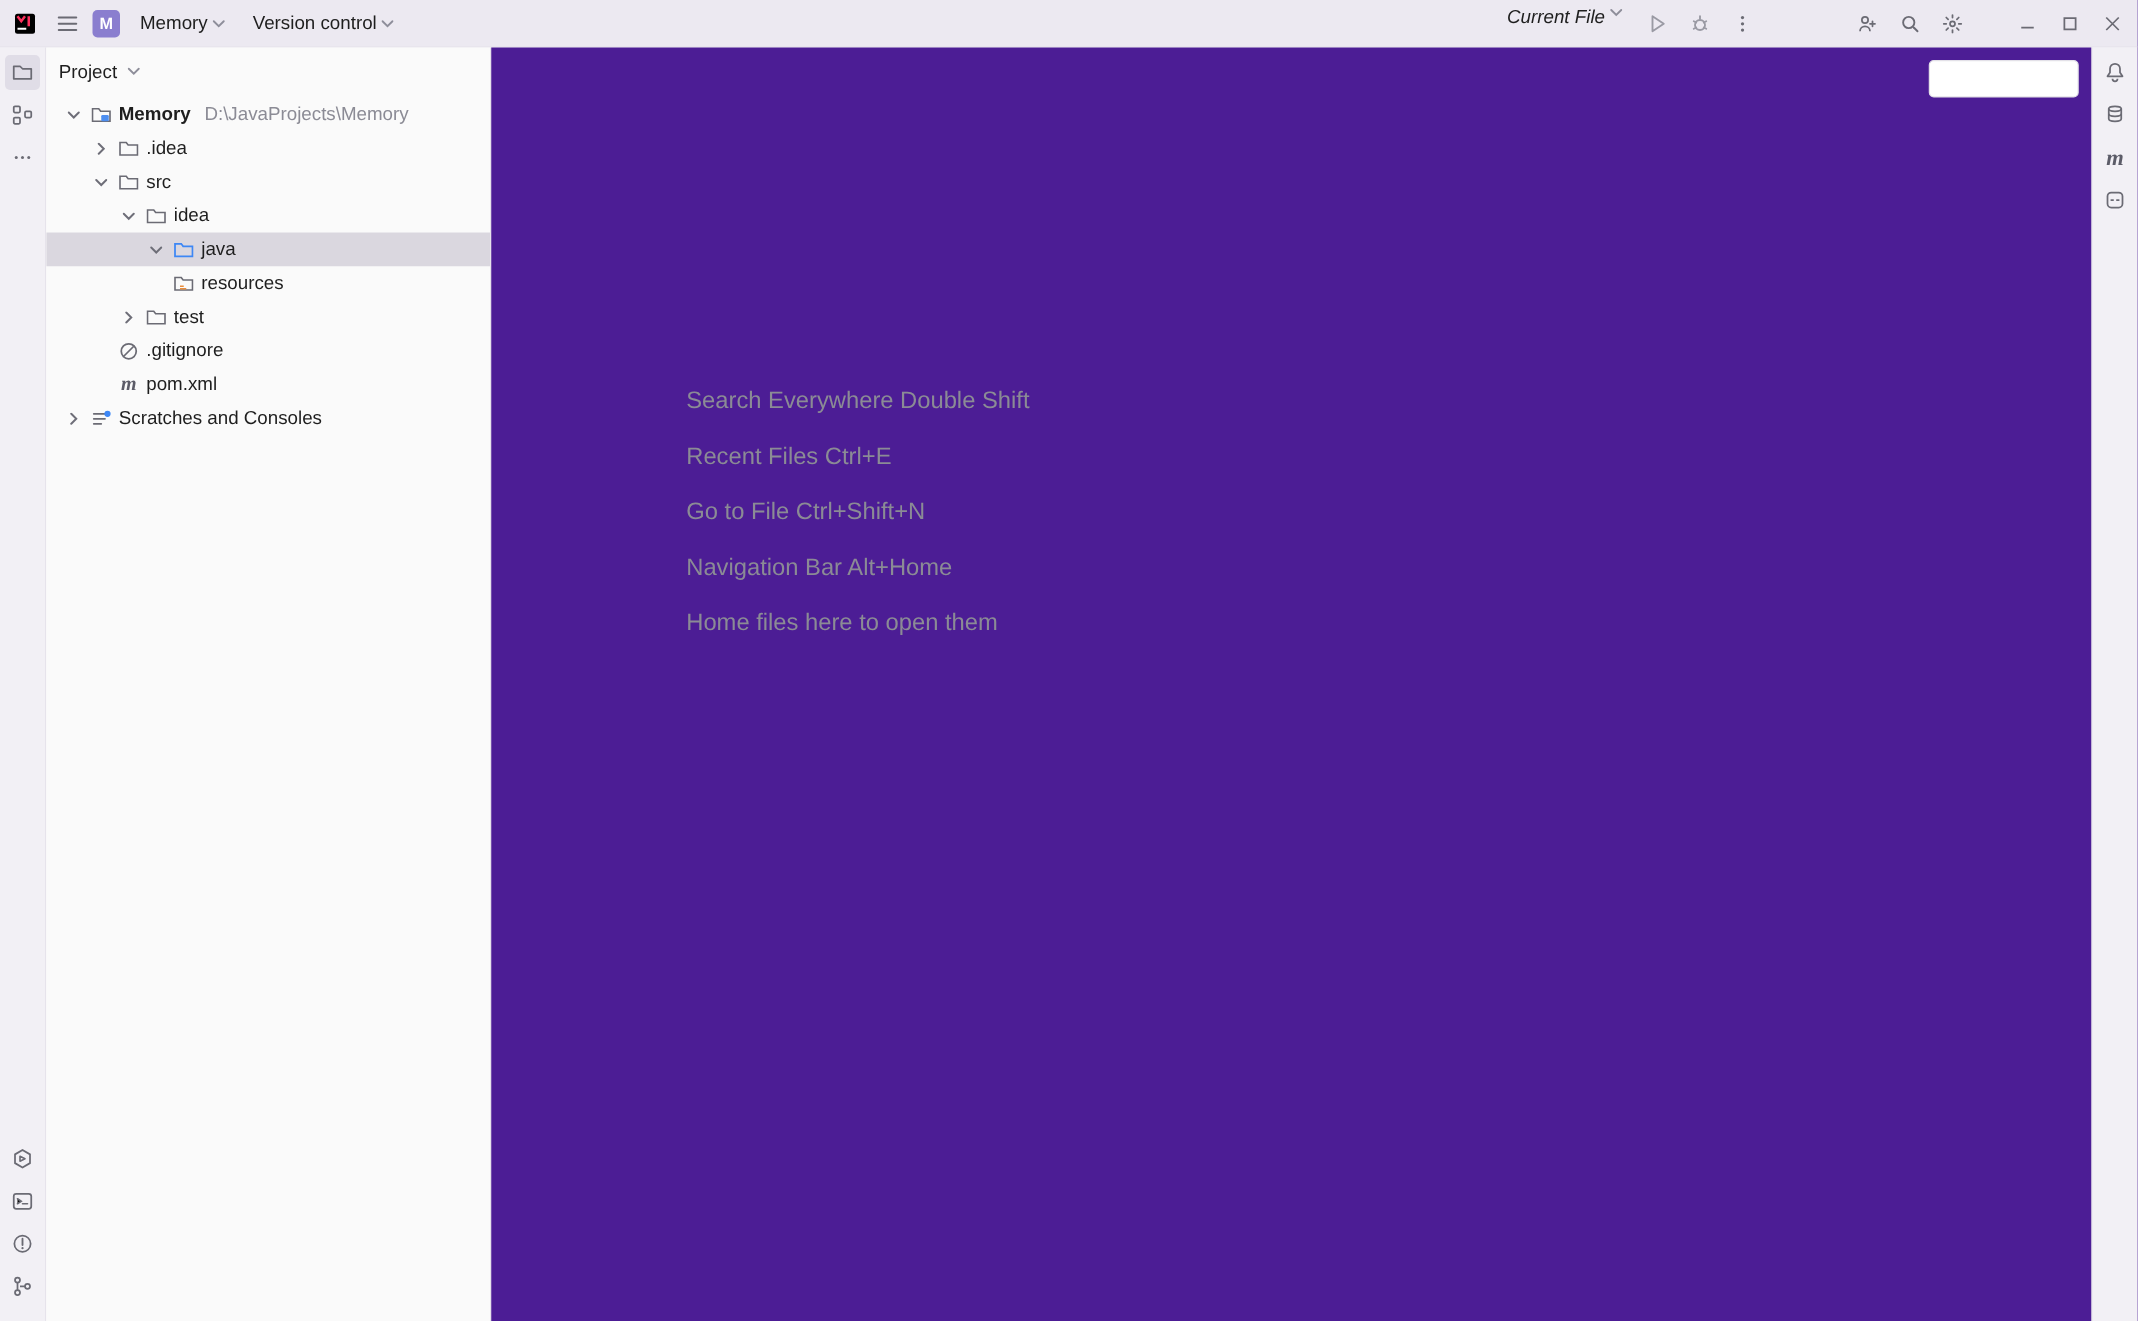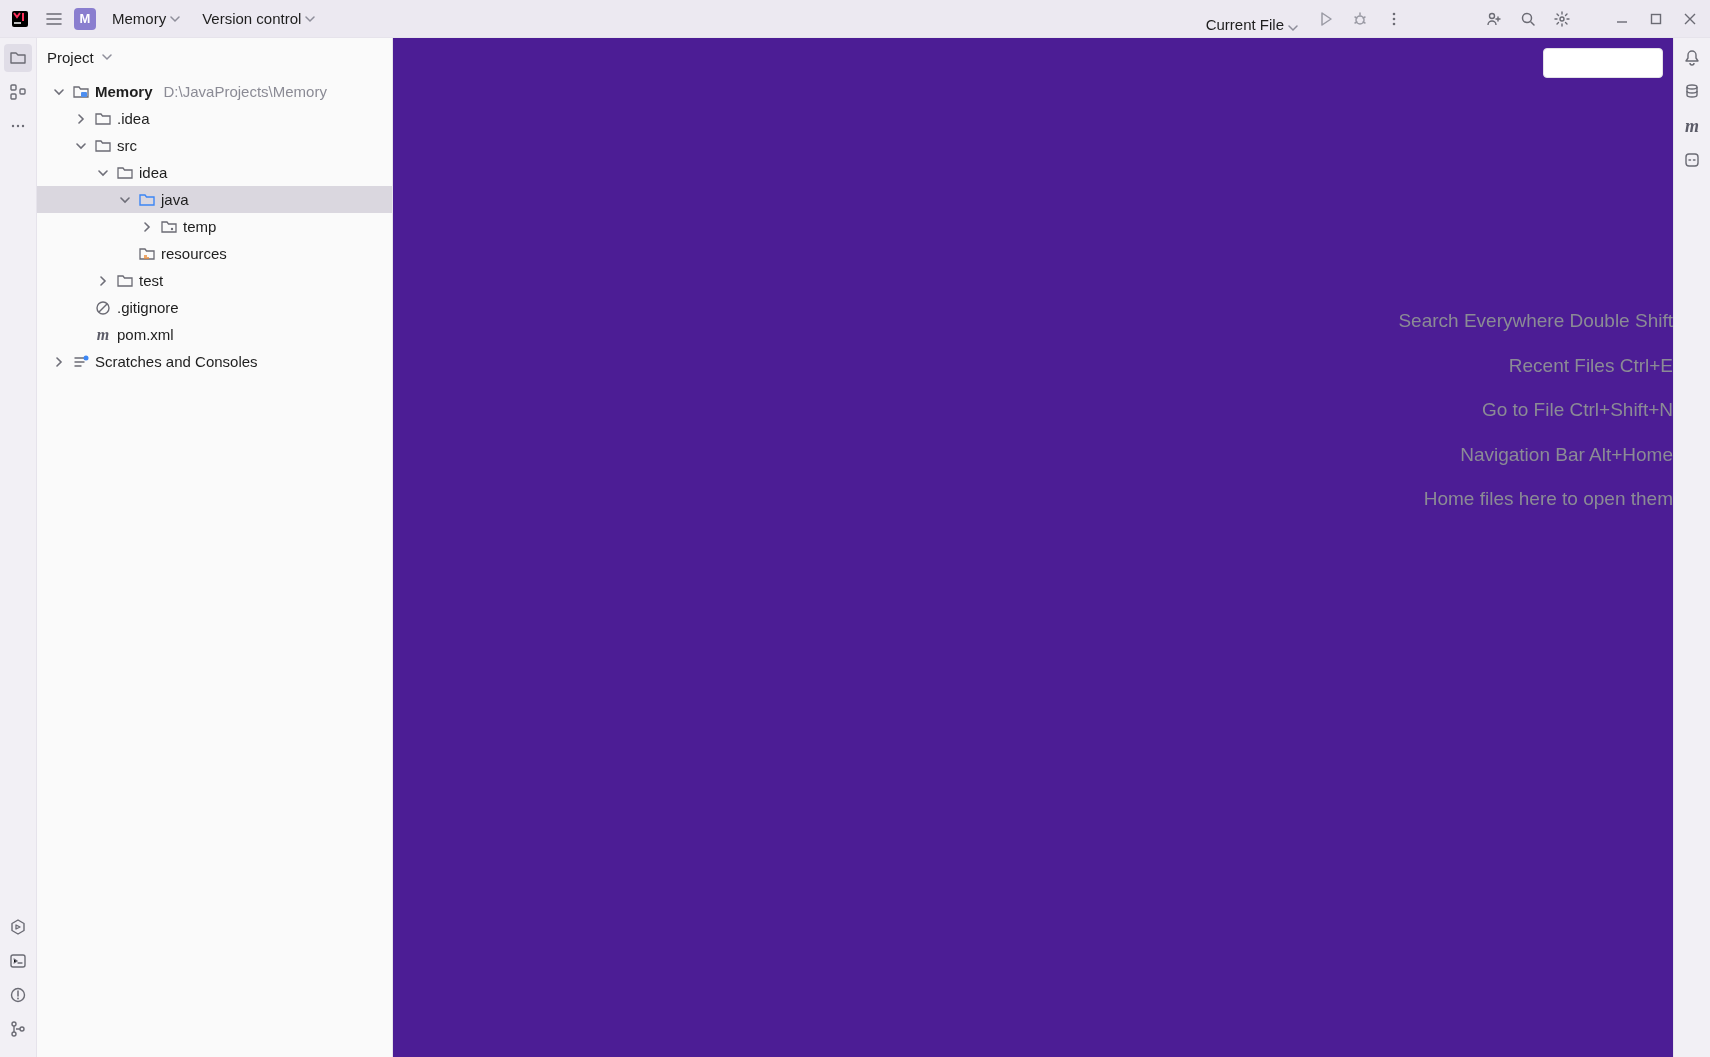--- a/index.html
+++ b/index.html
@@ -45,35 +45,35 @@
     gap: 4px;
     padding: 0 8px;
     height: 28px;
     color: #1e1e1e;
     border-radius: 4px;
     cursor: pointer;
     font-size: 15px;
   }
   .chev { color: #8e8e9a; }
   .run-combo {
-    display: flex; align-items: flex-end;
+    display: flex; align-items: flex-start;
     height: 28px; padding: 0 8px;
     border-radius: 4px;
     gap: 4px;
     color: #1e1e1e;
     font-size: 15px;
     cursor: pointer;
+    font-style: italic;
   }
   .dim { color: #9a9aa4; }
   
   .main {
     flex: 1;
     display: flex;
     min-height: 0;
-    text-align: right;
   }
   
   .left-strip {
     width: 37px;
     background: #f2f0f5;
     border-right: 1px solid #e6e3eb;
     display: flex; flex-direction: column;
     align-items: center;
     padding-top: 6px;
     gap: 6px;
@@ -407,34 +407,20 @@
             </svg>
         </div>
         <div class="tree-icon">
           <svg width="16" height="16" viewBox="0 0 16 16">
               <path d="M1 3h5l1.5 2H15v8H1z" fill="none" stroke="#3d87f5" stroke-width="1.4"></path>
             </svg>
         </div>
         <span class="tree-label">java</span>
       </div>
 
-      <div class="tree-row" style="padding-left:102px">
-        <div class="tree-toggle">
-          <svg width="10" height="10" viewBox="0 0 10 10">
-              <path d="M3 1l4 4-4 4" stroke="#6e6e78" stroke-width="1.6" fill="none" stroke-linecap="round"></path>
-            </svg>
-        </div>
-        <div class="tree-icon">
-          <svg width="16" height="16" viewBox="0 0 16 16">
-              <path d="M1 3h5l1.5 2H15v8H1z" fill="none" stroke="#6b6b74" stroke-width="1.3"></path>
-              <circle cx="11" cy="10" r="1.2" fill="#6b6b74"></circle>
-            </svg>
-        </div>
-        <span class="tree-label">temp</span>
-      </div>
 
       <div class="tree-row" style="padding-left:80px">
         <div class="tree-toggle"></div>
         <div class="tree-icon">
           <svg width="16" height="16" viewBox="0 0 16 16">
               <path d="M1 3h5l1.5 2H15v8H1z" fill="none" stroke="#6b6b74" stroke-width="1.3"></path>
               <path d="M5 10h3M5 12h5" stroke="#e98c3a" stroke-width="1.3"></path>
             </svg>
         </div>
         <span class="tree-label">resources</span>

